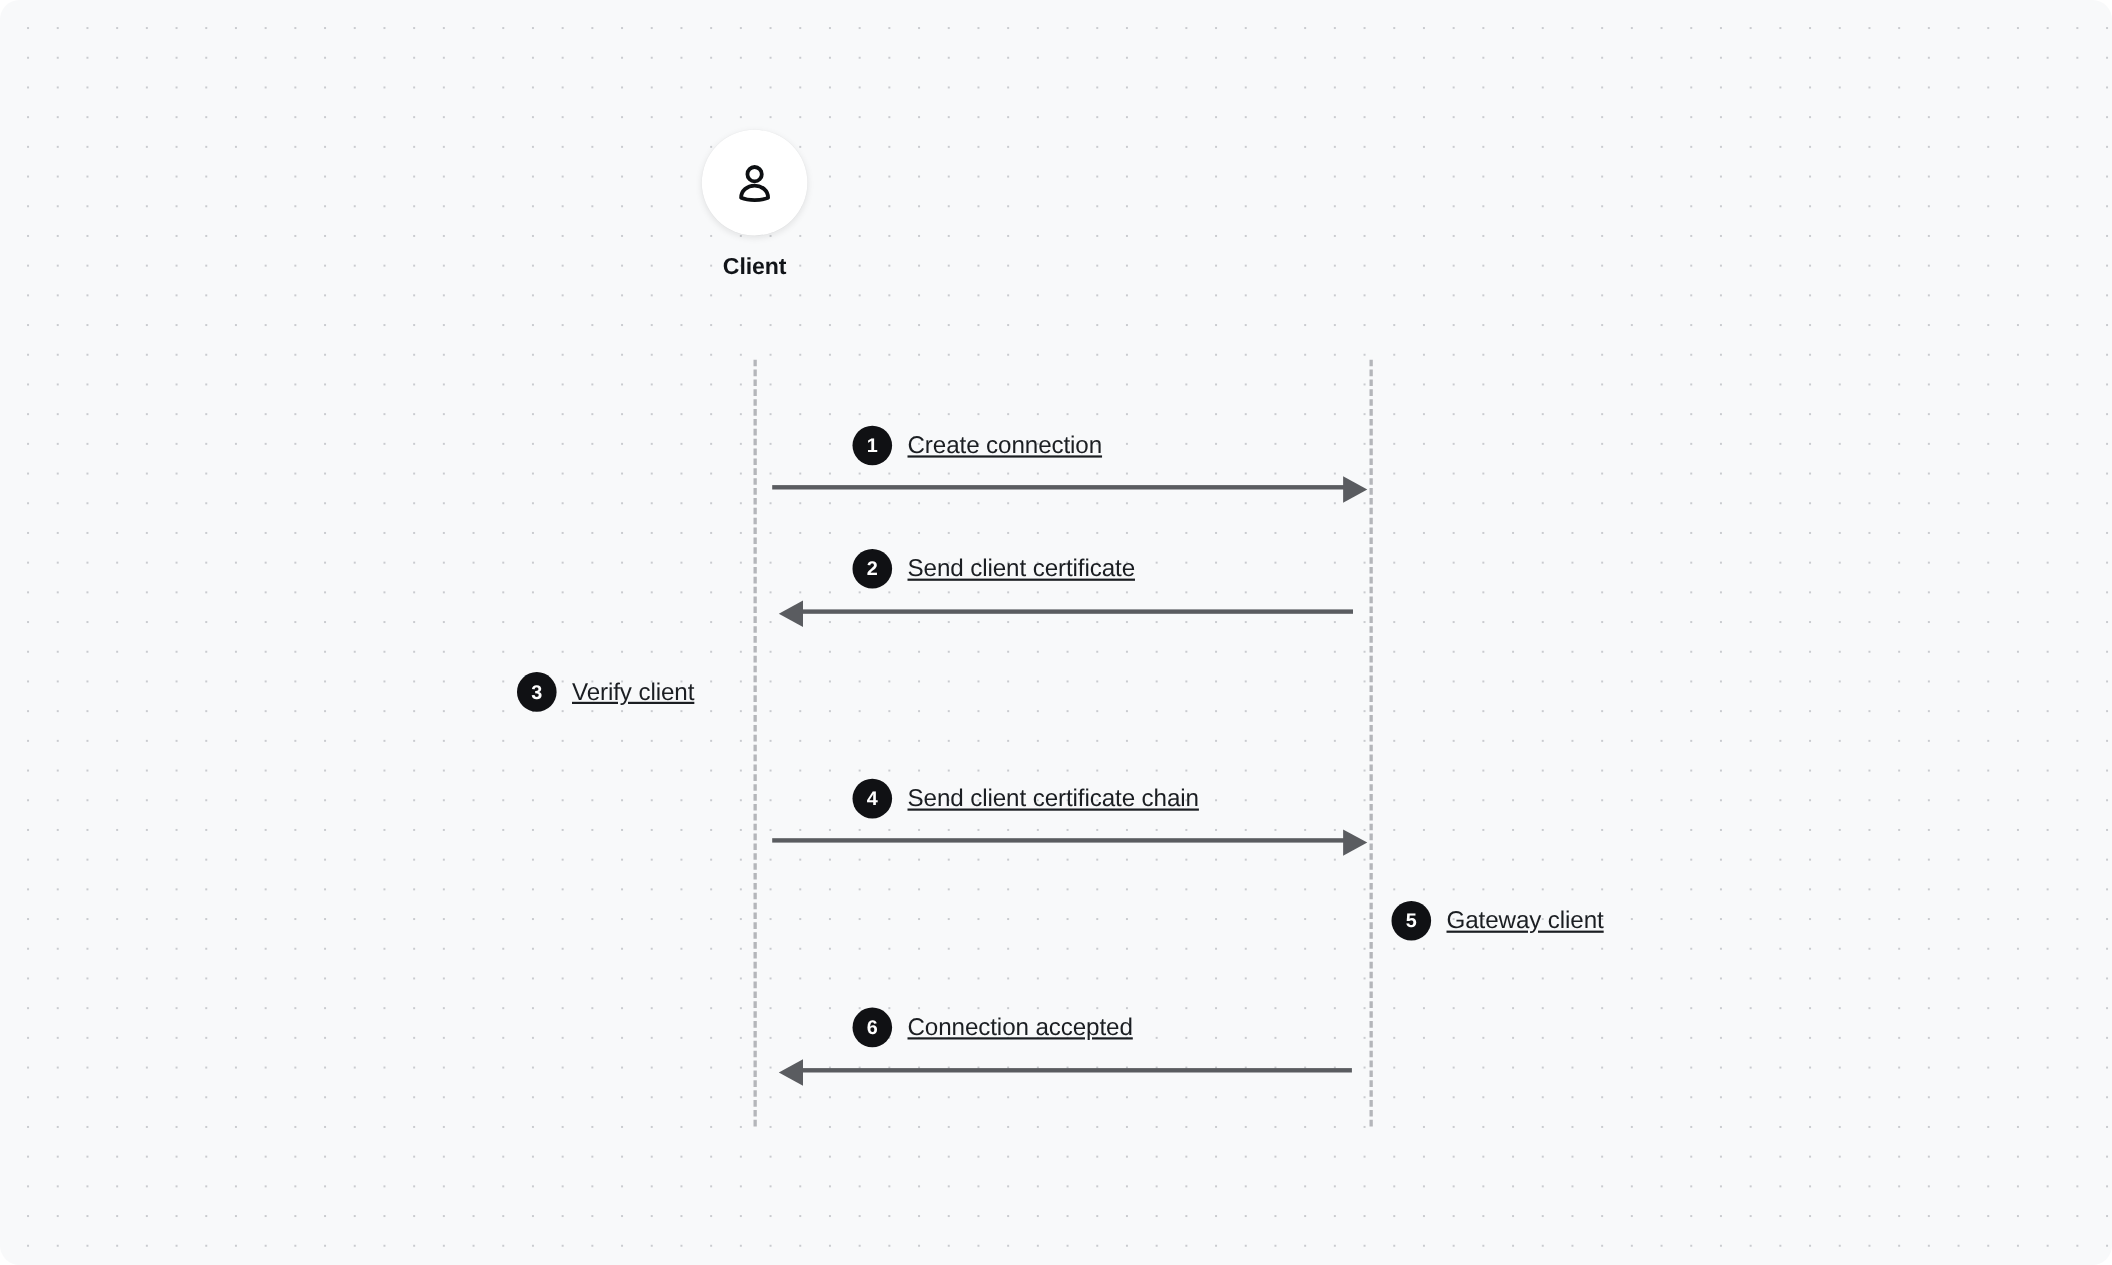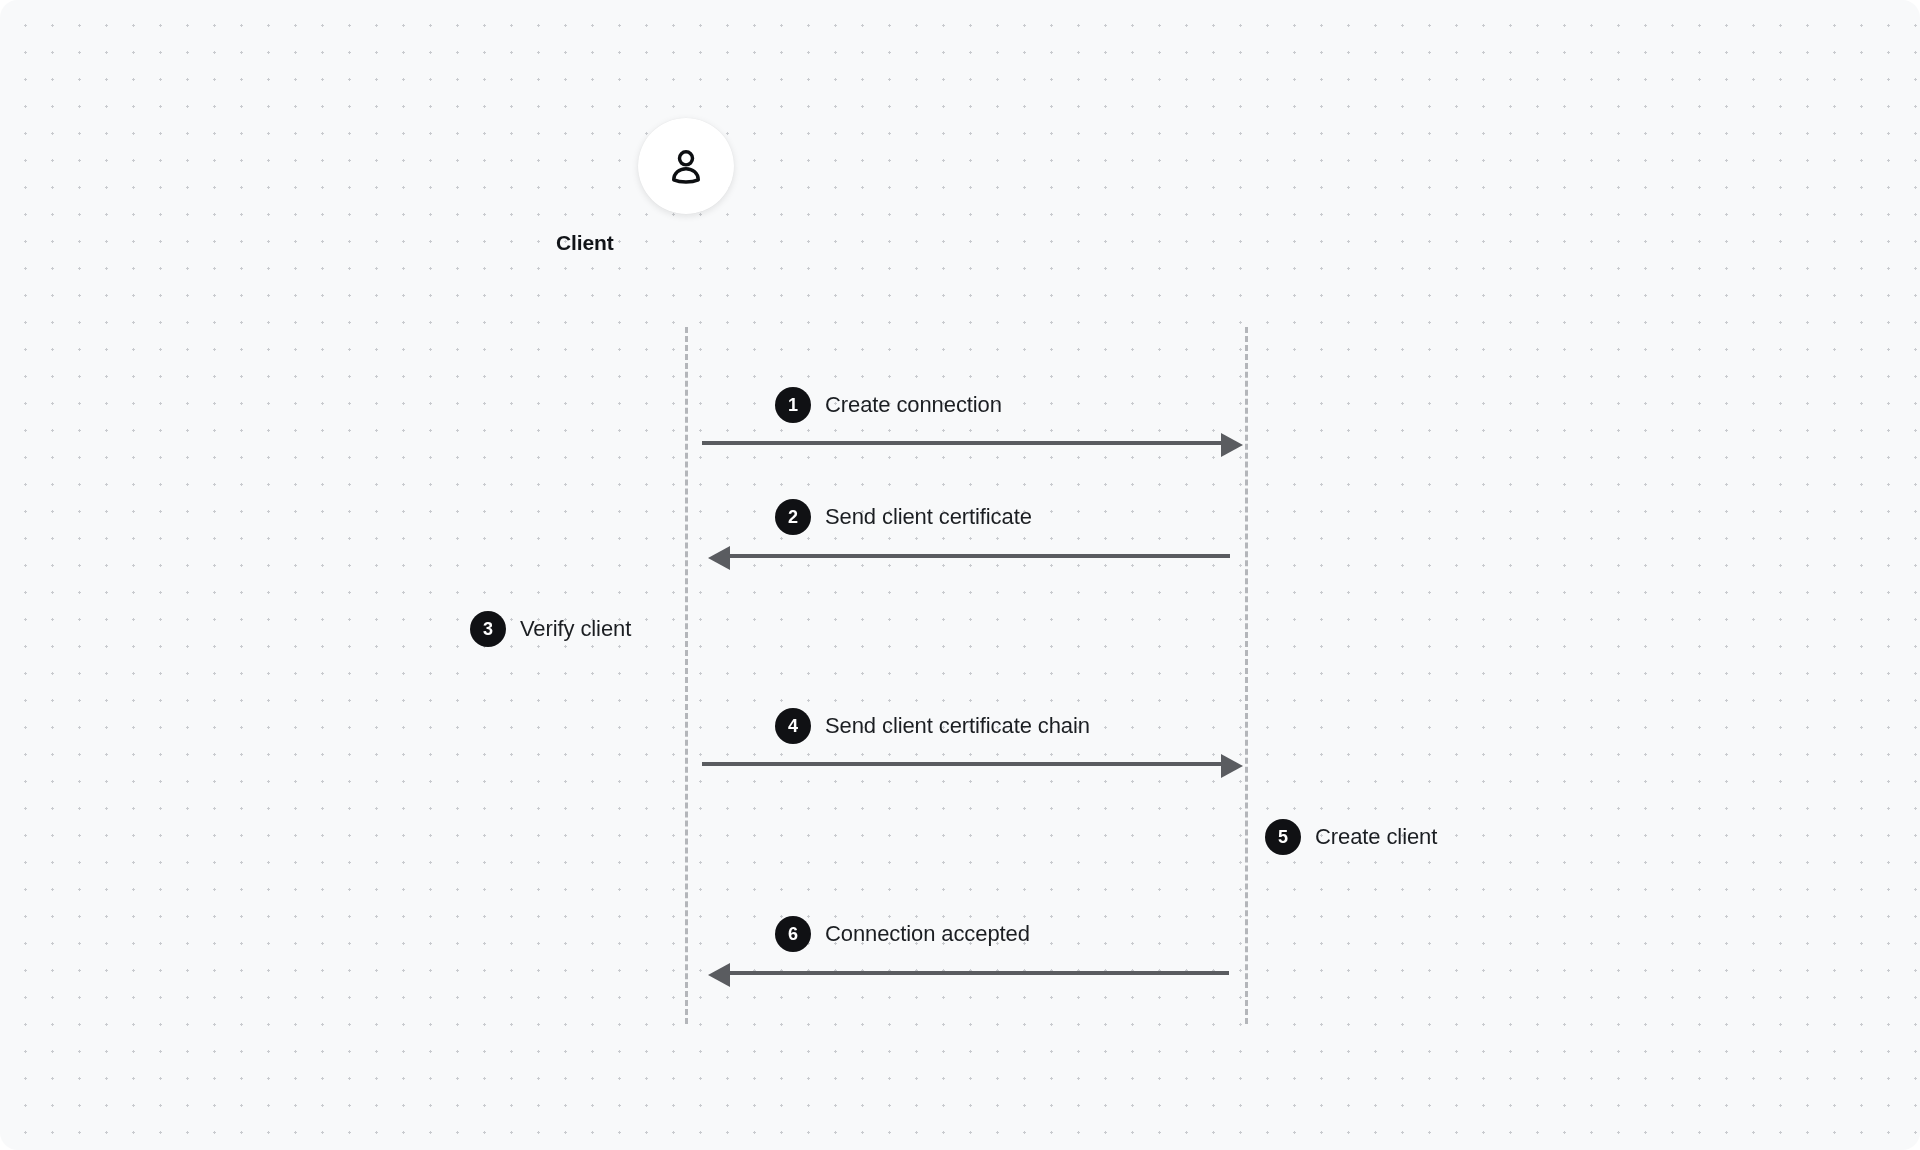--- a/index.html
+++ b/index.html
@@ -28,21 +28,21 @@
     border-radius: 18px;
     overflow: hidden;
   }
 
   
   .actor {
     position: absolute;
     top: 118px;
     width: 260px;
     margin-left: -130px;
-    text-align: left;
+    text-align: center;
     user-select: none;
   }
   .actor-avatar {
     width: 96px;
     height: 96px;
     margin: 0 auto;
     border-radius: 50%;
     background: #ffffff;
     box-shadow: 0 2px 7px rgba(15, 18, 24, 0.10),
                 0 0 1px rgba(15, 18, 24, 0.08);
@@ -108,20 +108,21 @@
     display: flex;
     align-items: center;
     justify-content: center;
     flex: none;
   }
   .step-text {
     margin-left: 14px;
     font-size: 22px;
     color: #1b1e22;
     letter-spacing: -0.1px;
+    text-decoration: underline;
   }
 </style>
 </head>
 <body>
 
 <div id="diagram-canvas">
 
   <div class="lifeline" style="left:686px;"></div>
   <div class="lifeline" style="left:1246px;"></div>
 
@@ -159,21 +160,21 @@
 
   <div class="step" style="left:775px; top:708px;">
     <div class="step-badge">4</div>
     <div class="step-text">Send client certificate chain</div>
   </div>
   <div class="msg-line" style="left:702px; top:762px; width:522px;"></div>
   <div class="arrowhead right" style="left:1221px; top:754px;"></div>
 
   <div class="step" style="left:1265px; top:819px;">
     <div class="step-badge">5</div>
-    <div class="step-text">Create client</div>
+    <div class="step-text">Gateway client</div>
   </div>
 
   <div class="step" style="left:775px; top:916px;">
     <div class="step-badge">6</div>
     <div class="step-text">Connection accepted</div>
   </div>
   <div class="msg-line" style="left:730px; top:971px; width:499px;"></div>
   <div class="arrowhead left" style="left:708px; top:963px;"></div>
 
 </div>

